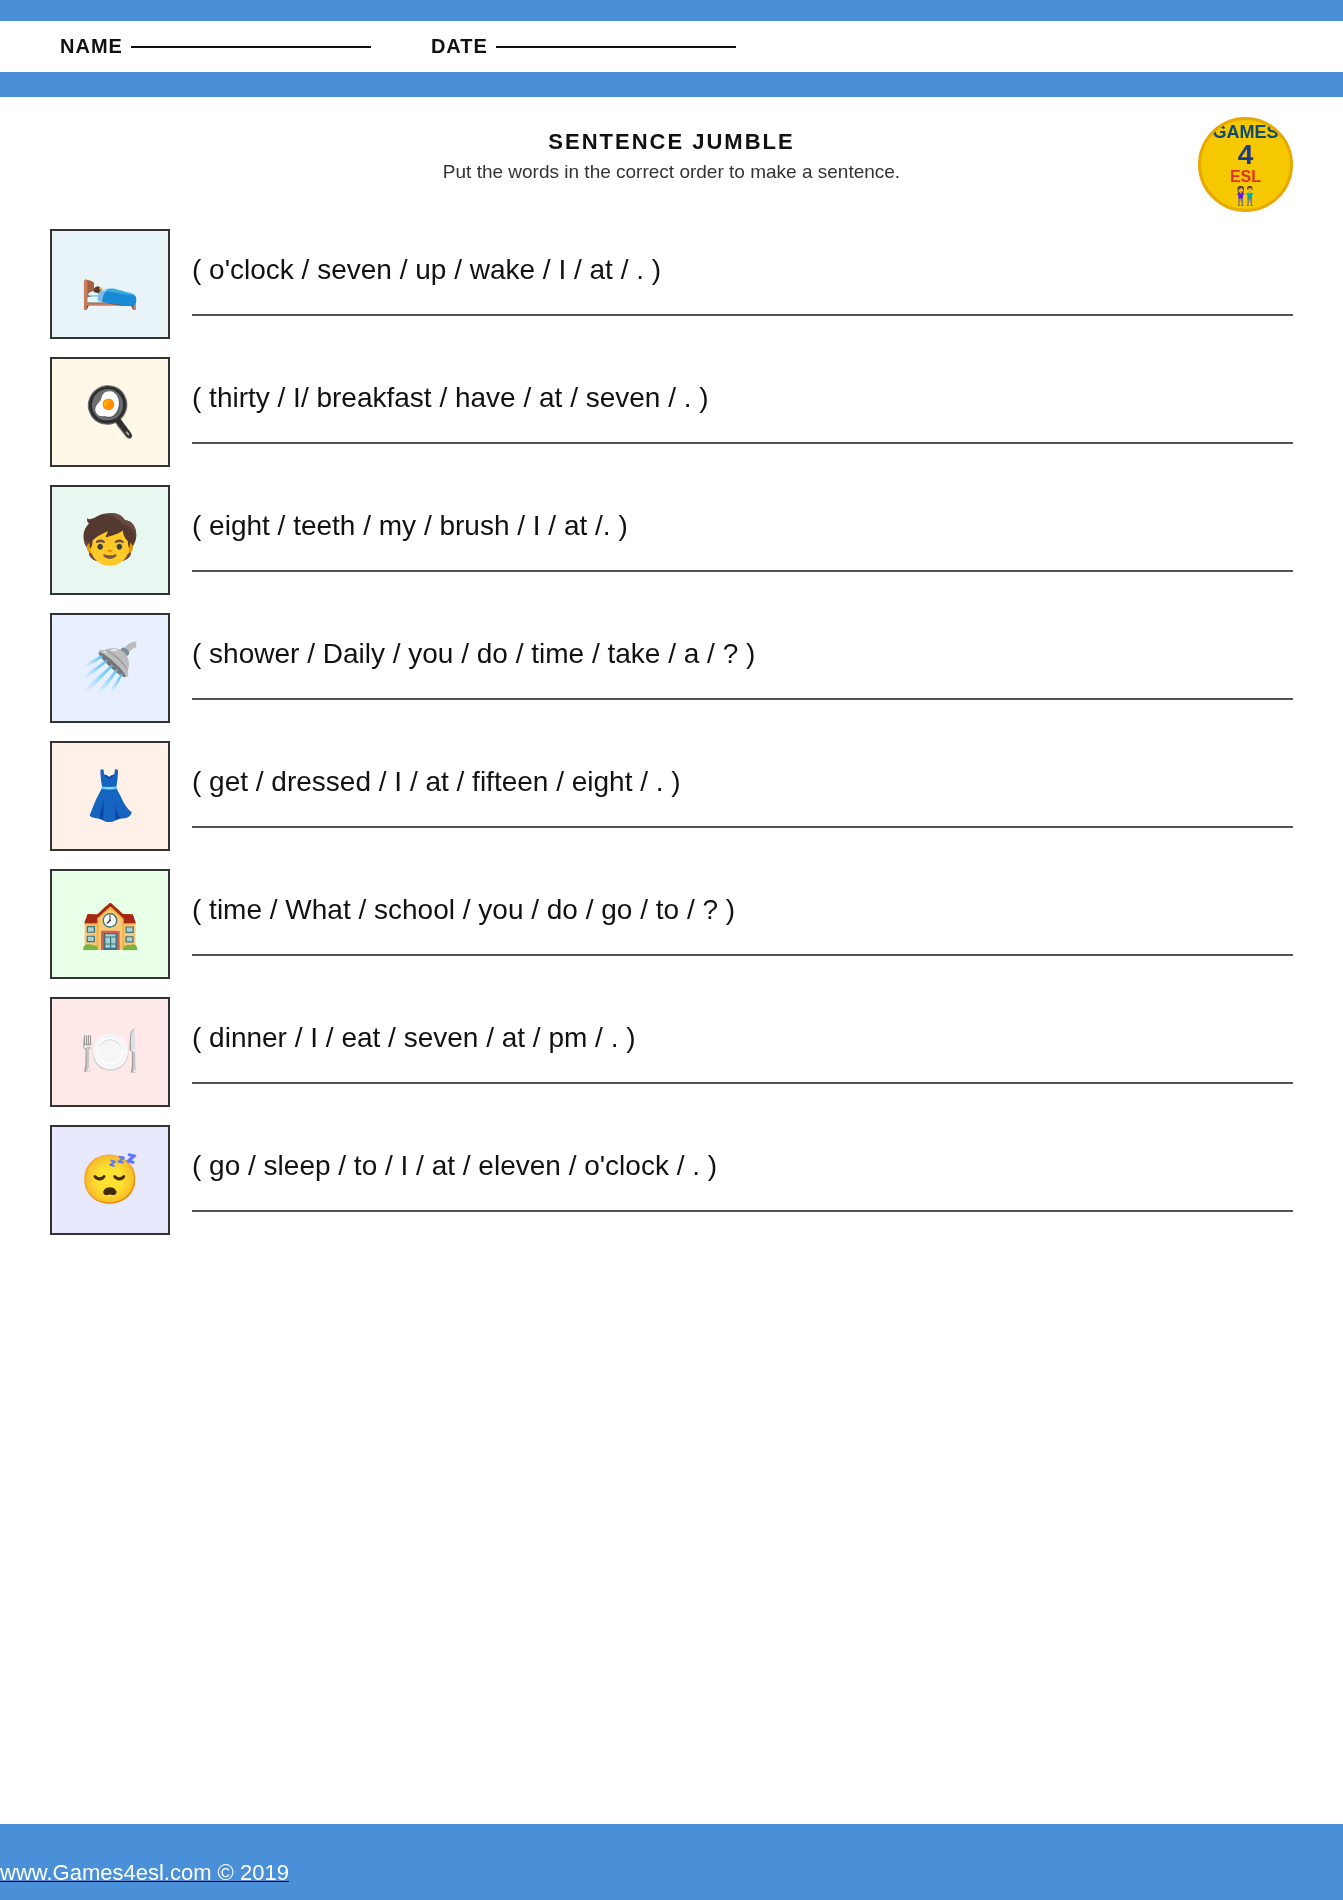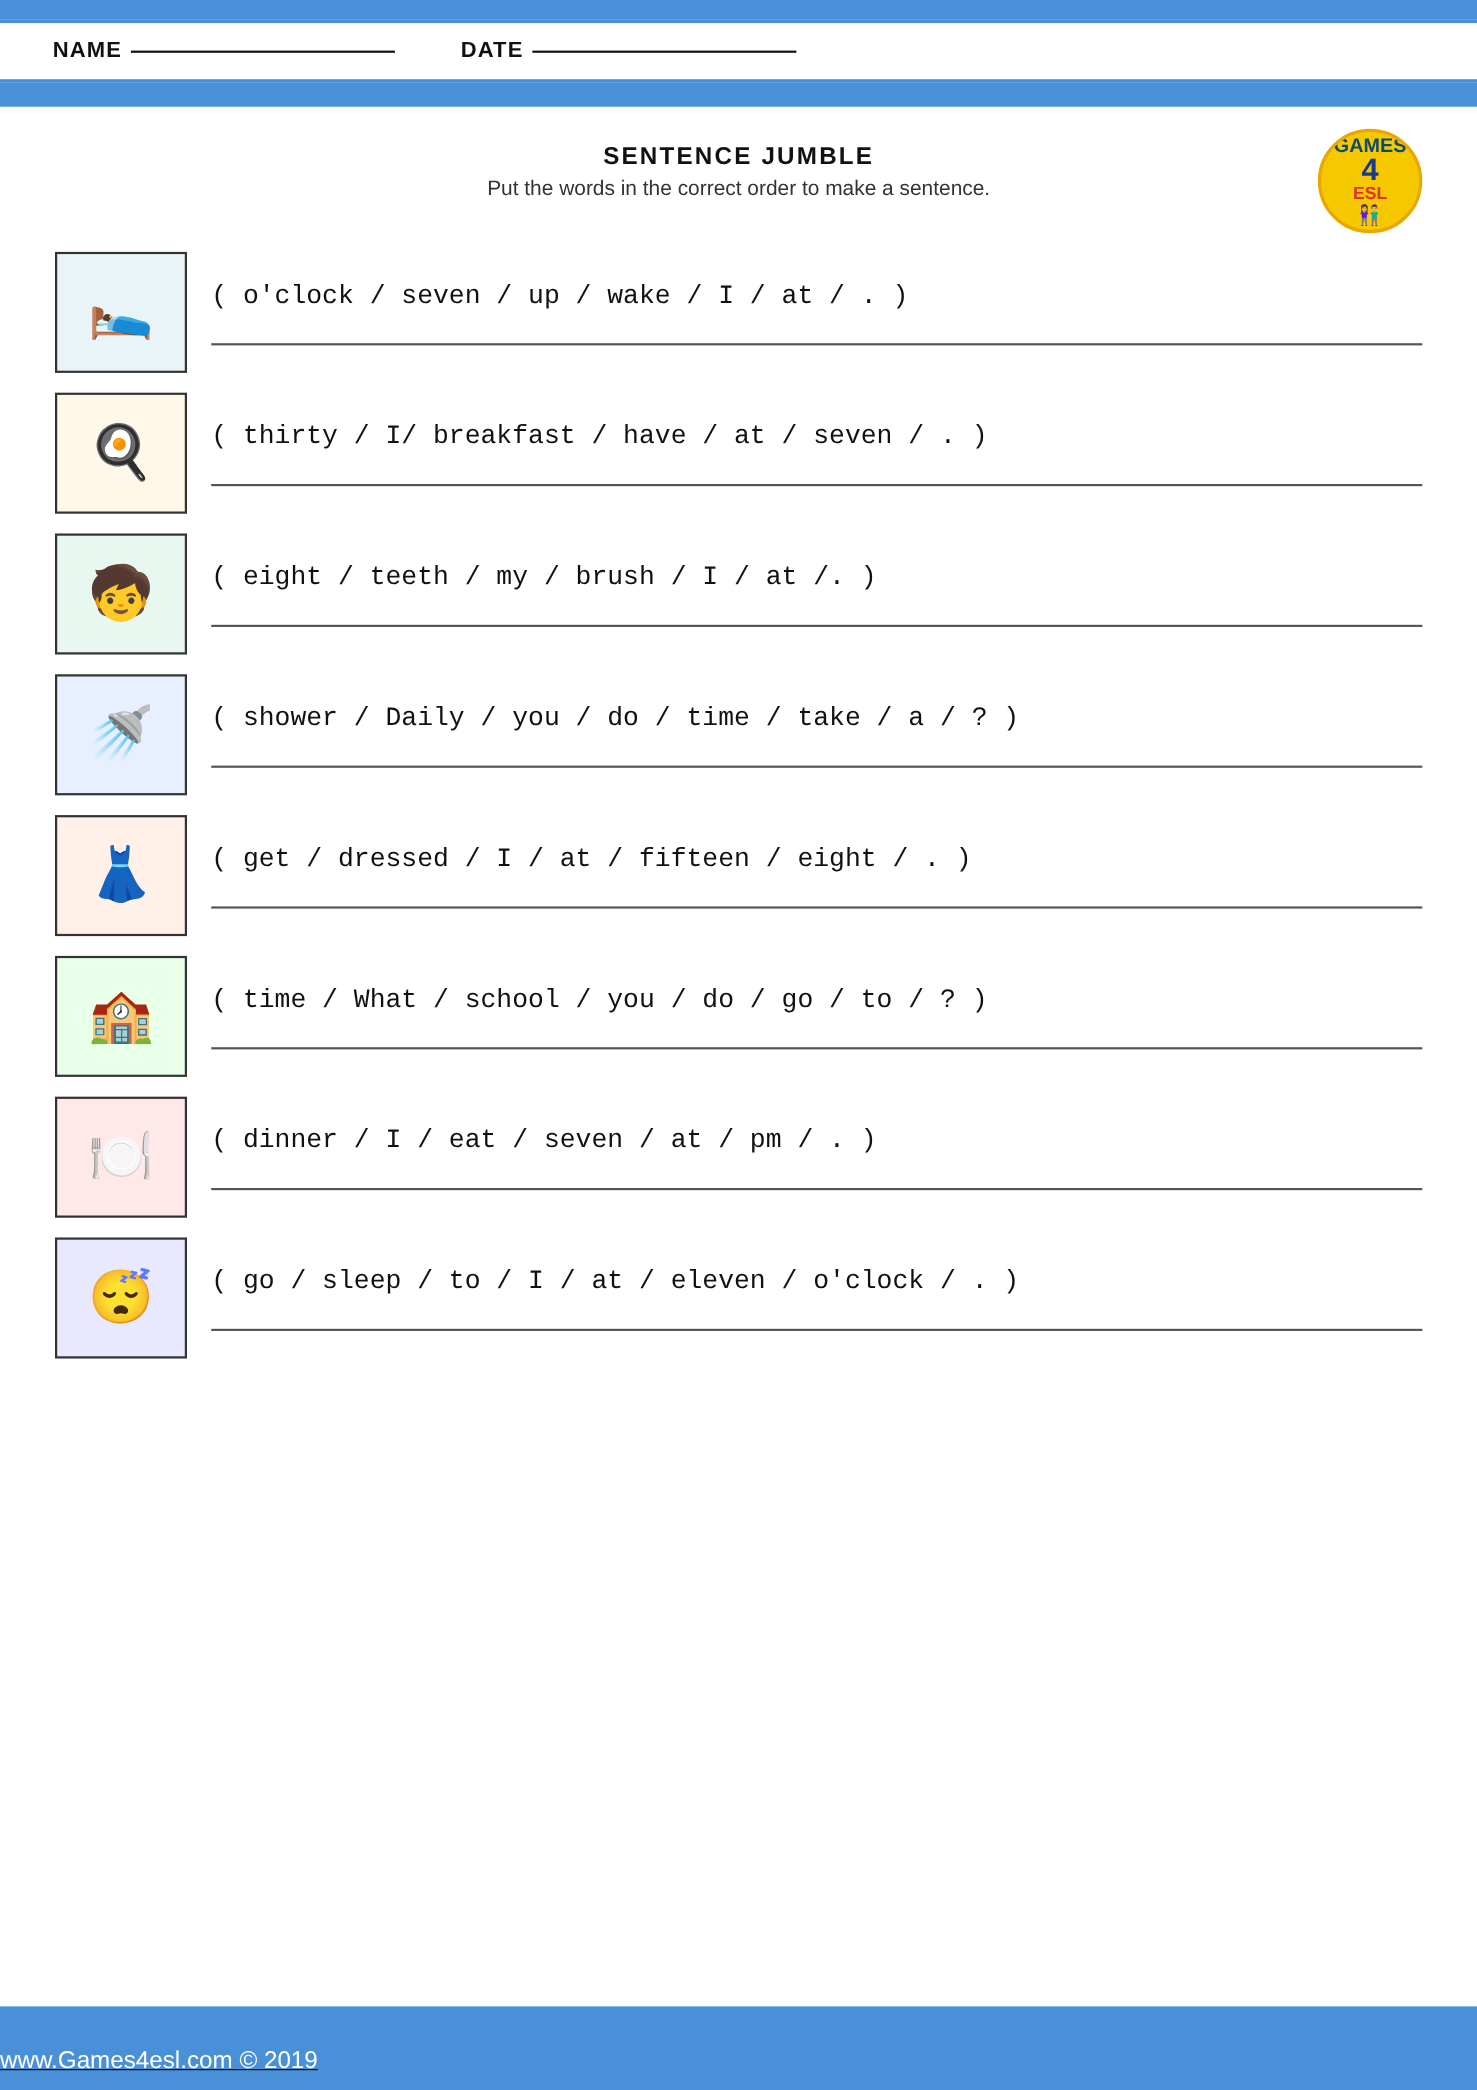--- a/index.html
+++ b/index.html
@@ -13,21 +13,21 @@
       flex-direction: column;
     }
 
     .top-bar {
       background: #4a90d9;
       height: 18px;
     }
 
     .name-date-bar {
       background: white;
-      padding: 14px 48px;
+      padding: 14px 60px;
       display: flex;
       align-items: center;
       gap: 0;
       border-top: 3px solid #4a90d9;
       border-bottom: 3px solid #4a90d9;
     }
 
     .name-label, .date-label {
       font-weight: 900;
       font-size: 20px;
@@ -140,27 +140,26 @@
       margin-right: 22px;
       font-size: 50px;
       overflow: hidden;
     }
 
     .sentence-content {
       flex: 1;
     }
 
     .sentence-text {
-      font-size: 24px;
+      font-size: 28px;
       color: #111;
       font-weight: 400;
       display: block;
       margin-bottom: 18px;
       line-height: 1.3;
-      font-family: Liberation Mono, monospace;
     }
 
     .answer-line {
       border-bottom: 2px solid #555;
       width: 100%;
       display: block;
       height: 10px;
       margin-top: 8px;
     }
 

